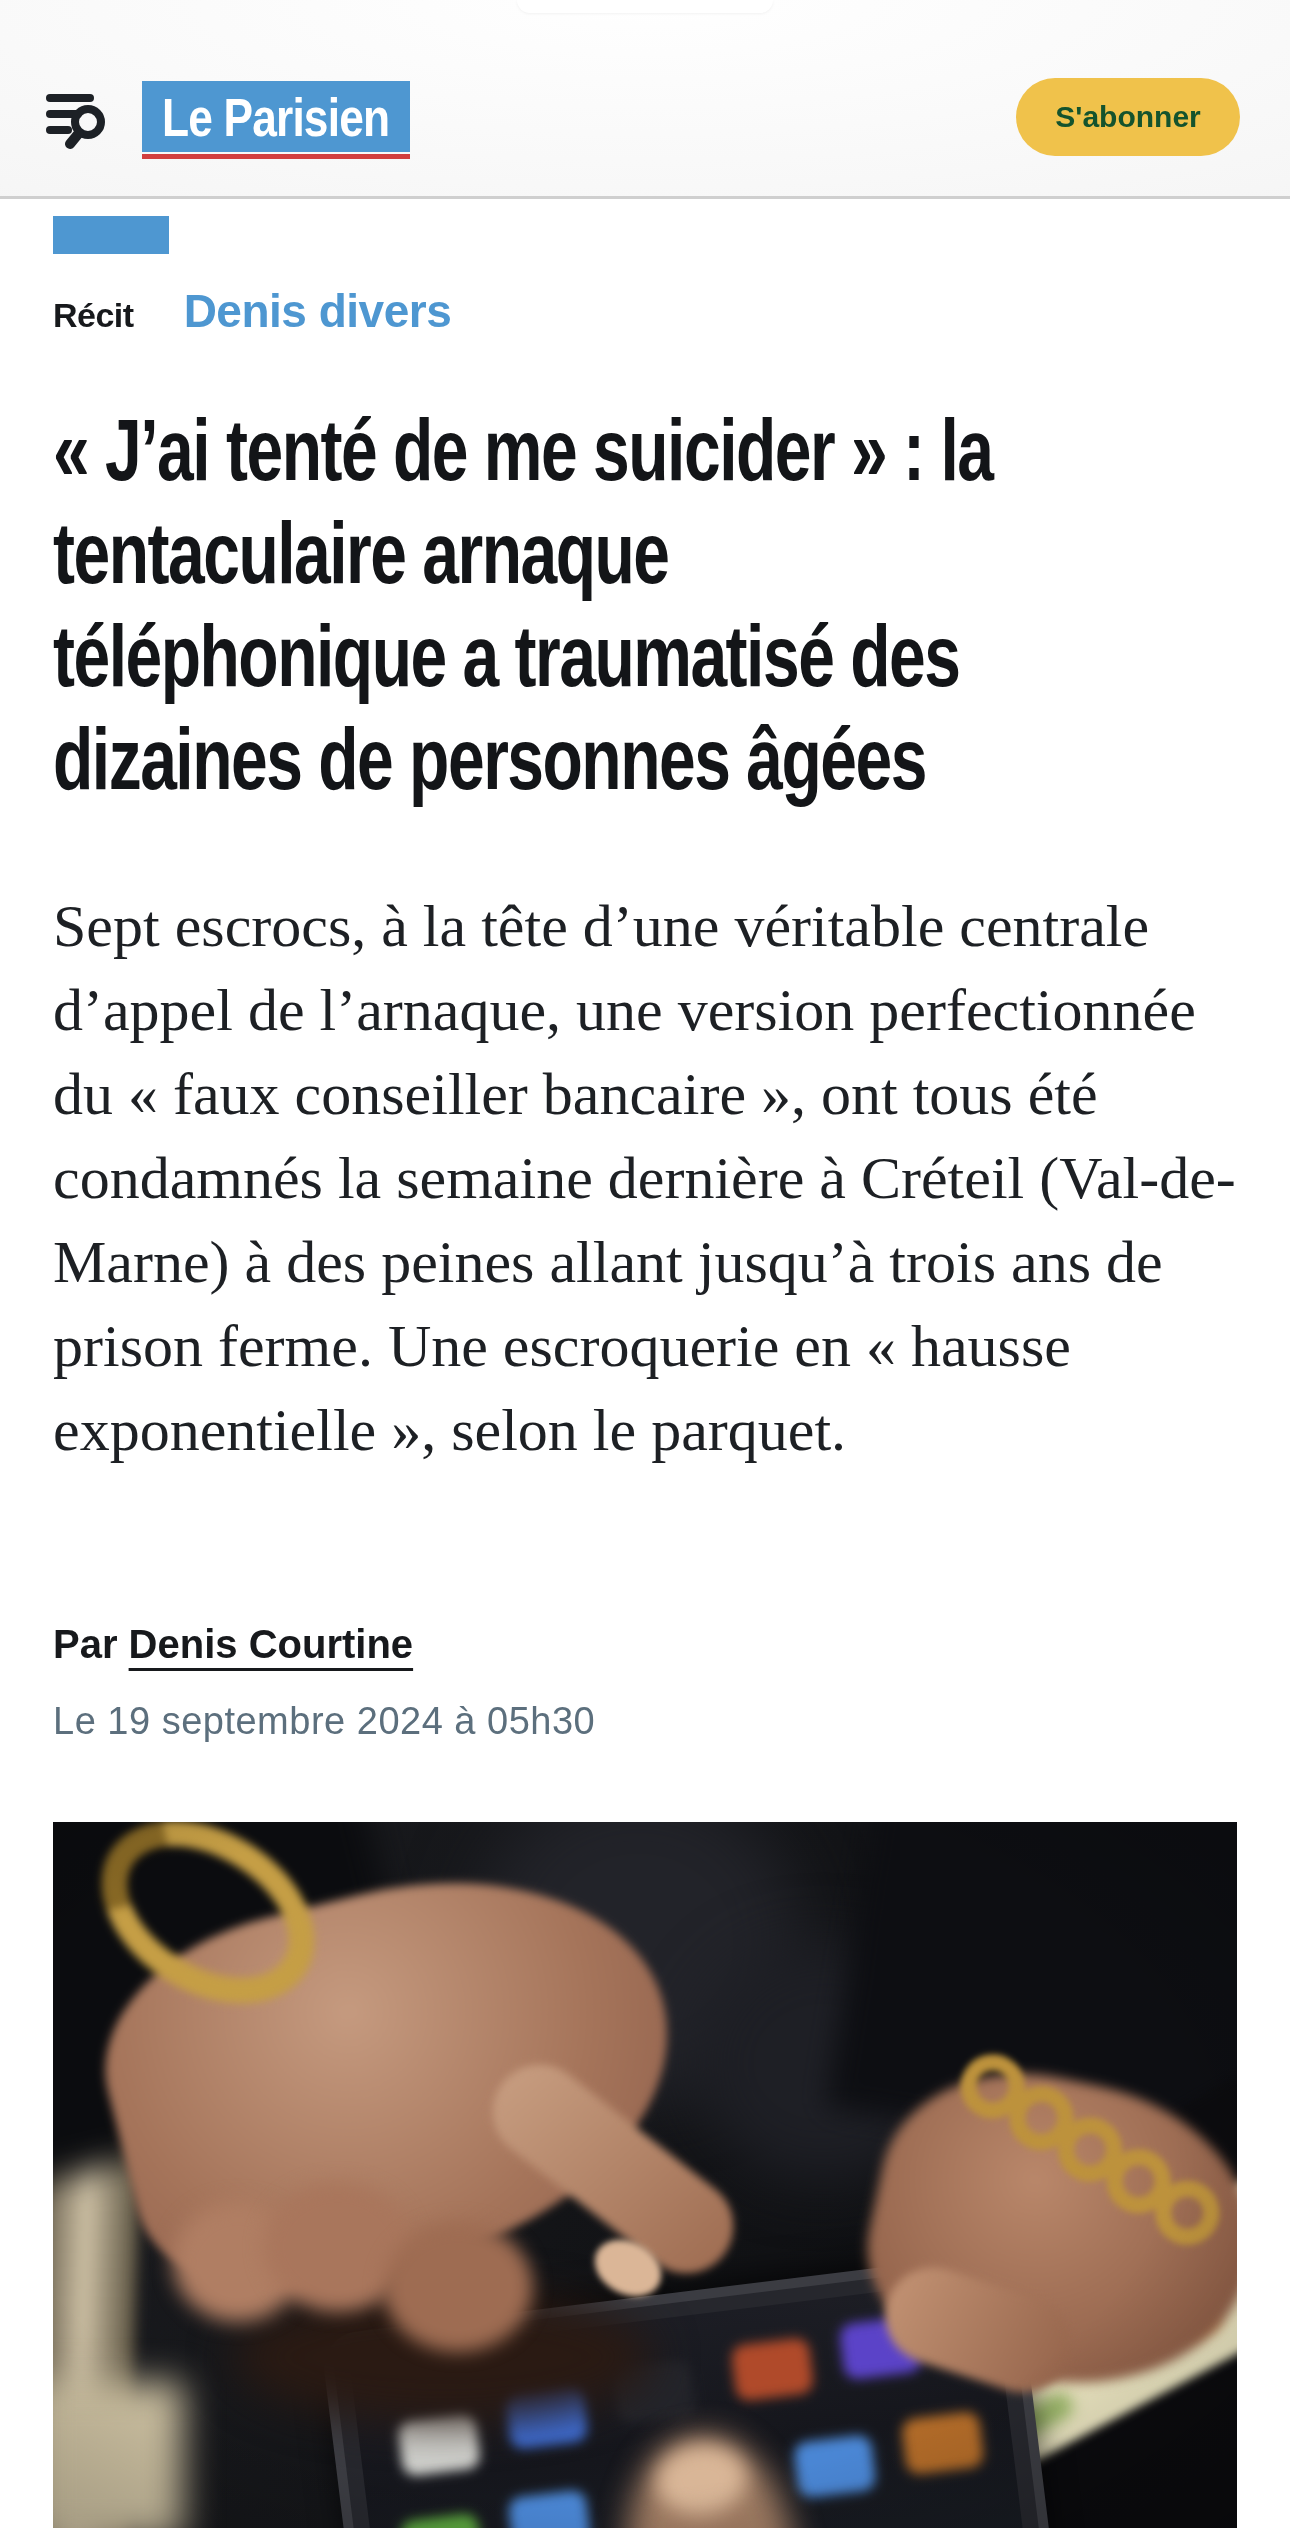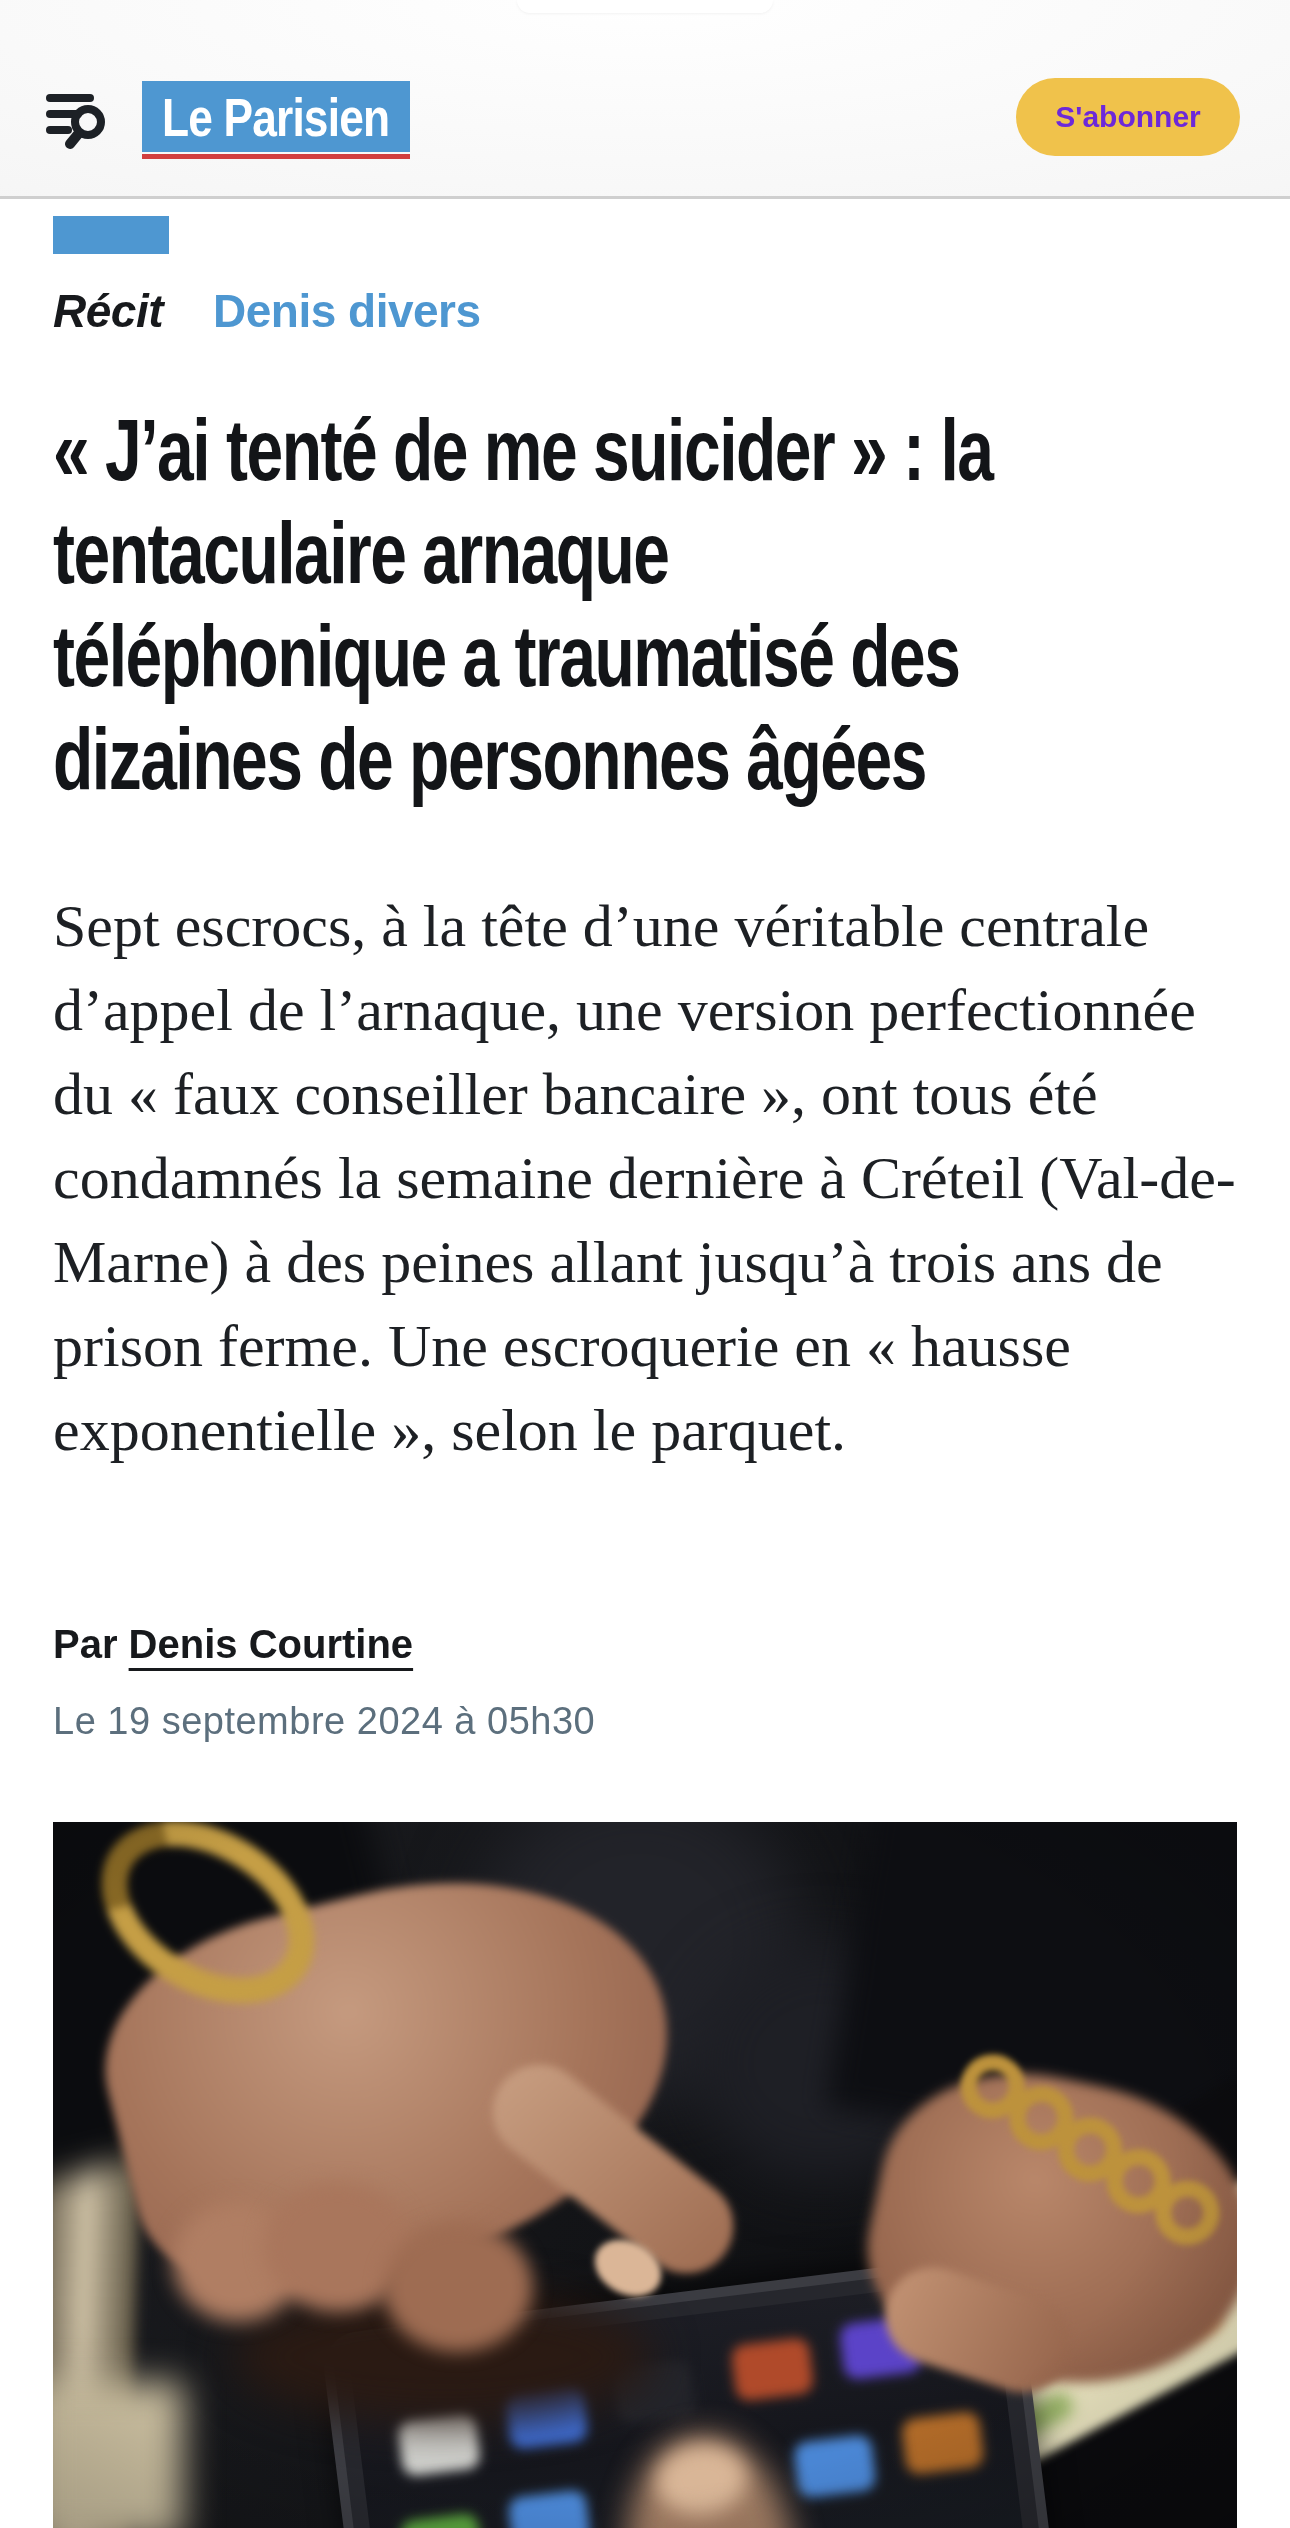--- a/index.html
+++ b/index.html
@@ -27,27 +27,27 @@
   .logo-blue{width:268px;height:71px;background:var(--brand-blue);display:flex;align-items:center;justify-content:center;overflow:hidden;}
   .logo-text{color:#fff;font-weight:700;font-size:54px;letter-spacing:-1px;white-space:nowrap;
     transform:scaleX(.82);transform-origin:50% 50%;}
   .logo-red{width:268px;height:5px;background:var(--brand-red);margin-top:2px;}
   .btn-login{left:629px;top:82px;width:348px;height:70px;border-radius:35px;background:#fff;
     border:2px solid #e3e5e8;box-shadow:0 1px 3px rgba(0,0,0,.06);
     display:flex;align-items:center;justify-content:center;gap:16px;cursor:pointer;}
   .btn-login-label{font-size:30px;font-weight:700;color:var(--text-dark);}
   .btn-subscribe{left:1016px;top:78px;width:224px;height:78px;border-radius:39px;border:none;
     background:var(--subscribe-yellow);display:flex;align-items:center;justify-content:center;cursor:pointer;}
-  .btn-subscribe-label{font-size:30px;font-weight:700;color:#6d28d9;}
+  .btn-subscribe-label{font-size:30px;font-weight:700;color:#14532d;}
   .header-divider{left:0;top:196px;width:1290px;height:3px;background:var(--divider-gray);}
 
   
   .cat-bar{left:53px;top:216px;width:116px;height:38px;background:var(--brand-blue);}
   .kicker-row{left:53px;top:284px;display:flex;gap:50px;align-items:baseline;}
-  .kicker{font-size:46px;font-weight:700;letter-spacing:-.5px;color:var(--text-dark);font-style:italic;}
+  .kicker{font-size:34px;font-weight:700;letter-spacing:-.5px;color:var(--text-dark);}
   .category{font-size:46px;font-weight:700;letter-spacing:-.5px;color:var(--brand-blue);cursor:pointer;}
 
   .title-wrap{left:53px;top:398px;width:1580px;transform:scaleX(.75);transform-origin:0 0;}
   .title-line{font-size:88px;line-height:103px;font-weight:700;letter-spacing:-2px;
     color:#131518;white-space:nowrap;}
 
   .standfirst{left:53px;top:884px;width:1185px;font-family:"Liberation Serif",serif;
     font-size:60px;line-height:84px;color:#1d2024;}
 
   .byline{left:53px;top:1622px;font-size:40px;font-weight:700;color:var(--text-dark);}

